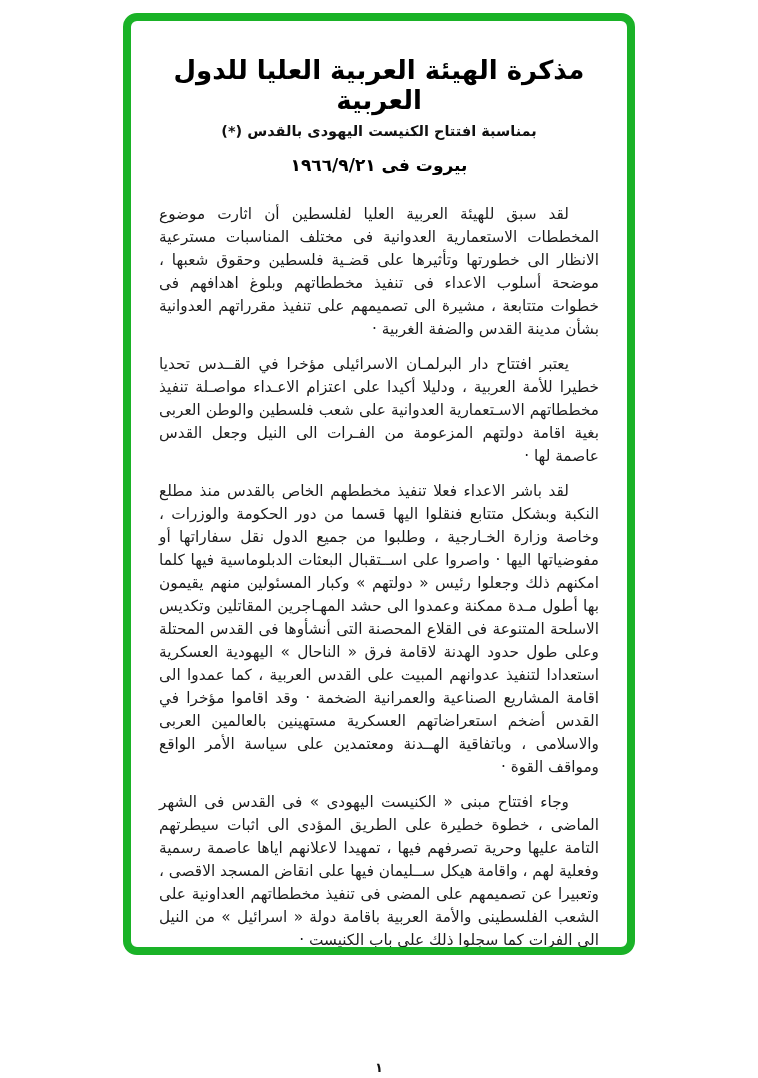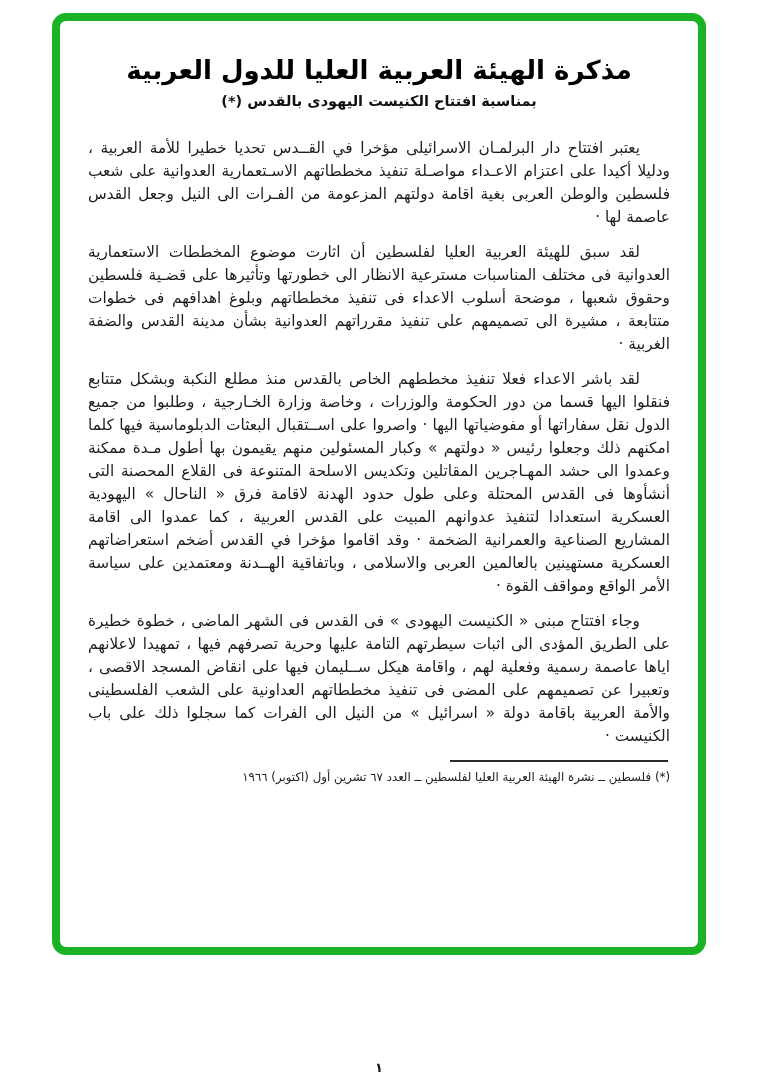--- a/index.html
+++ b/index.html
@@ -15,21 +15,21 @@
   .page-header { text-align: center; padding-top: 16px; direction: rtl; }
   .page-header .hdr-title {
     font-size: 16.5px; font-weight: bold; color: #000;
   }
   .page-header .hdr-source {
     font-size: 11.5px; font-weight: bold; color: #111;
     margin-top: 11px;
   }
 
   .doc-frame {
-    width: 654px; height: 942px;
+    width: 512px; height: 942px;
     margin: 13px auto 0;
     border: 8px solid #1ab227;
     border-radius: 14px;
     padding: 22px 28px 0 28px;
     overflow: hidden;
     background: #fff;
   }
 
   .doc-title {
     direction: rtl; text-align: center;
@@ -83,24 +83,25 @@
 
 <div class="page">
 
 
   <div class="doc-frame" style="border-color: rgb(26, 178, 39);">
 
     <div class="doc-title">مذكرة الهيئة العربية العليا للدول العربية</div>
 
     <div class="doc-subtitle">بمناسبة افتتاح الكنيست اليهودى بالقدس (*)</div>
 
+    <div class="doc-date">بيروت فى ١٩٦٦/٩/٢١</div>
 
     <div class="doc-body">
+      <p>لقد سبق للهيئة العربية العليا لفلسطين أن اثارت موضوع المخططات الاستعمارية العدوانية فى مختلف المناسبات مسترعية الانظار الى خطورتها وتأثيرها على قضـية فلسطين وحقوق شعبها ، موضحة أسلوب الاعداء فى تنفيذ مخططاتهم وبلوغ اهدافهم فى خطوات متتابعة ، مشيرة الى تصميمهم على تنفيذ مقرراتهم العدوانية بشأن مدينة القدس والضفة الغربية ·</p>
       <p>يعتبر افتتاح دار البرلمـان الاسرائيلى مؤخرا في القــدس تحديا خطيرا للأمة العربية ، ودليلا أكيدا على اعتزام الاعـداء مواصـلة تنفيذ مخططاتهم الاسـتعمارية العدوانية على شعب فلسطين والوطن العربى بغية اقامة دولتهم المزعومة من الفـرات الى النيل وجعل القدس عاصمة لها ·</p>
-      <p>لقد سبق للهيئة العربية العليا لفلسطين أن اثارت موضوع المخططات الاستعمارية العدوانية فى مختلف المناسبات مسترعية الانظار الى خطورتها وتأثيرها على قضـية فلسطين وحقوق شعبها ، موضحة أسلوب الاعداء فى تنفيذ مخططاتهم وبلوغ اهدافهم فى خطوات متتابعة ، مشيرة الى تصميمهم على تنفيذ مقرراتهم العدوانية بشأن مدينة القدس والضفة الغربية ·</p>
       <p>لقد باشر الاعداء فعلا تنفيذ مخططهم الخاص بالقدس منذ مطلع النكبة وبشكل متتابع فنقلوا اليها قسما من دور الحكومة والوزرات ، وخاصة وزارة الخـارجية ، وطلبوا من جميع الدول نقل سفاراتها أو مفوضياتها اليها · واصروا على اســتقبال البعثات الدبلوماسية فيها كلما امكنهم ذلك وجعلوا رئيس « دولتهم » وكبار المسئولين منهم يقيمون بها أطول مـدة ممكنة وعمدوا الى حشد المهـاجرين المقاتلين وتكديس الاسلحة المتنوعة فى القلاع المحصنة التى أنشأوها فى القدس المحتلة وعلى طول حدود الهدنة لاقامة فرق « الناحال » اليهودية العسكرية استعدادا لتنفيذ عدوانهم المبيت على القدس العربية ، كما عمدوا الى اقامة المشاريع الصناعية والعمرانية الضخمة · وقد اقاموا مؤخرا في القدس أضخم استعراضاتهم العسكرية مستهينين بالعالمين العربى والاسلامى ، وباتفاقية الهــدنة ومعتمدين على سياسة الأمر الواقع ومواقف القوة ·</p>
       <p>وجاء افتتاح مبنى « الكنيست اليهودى » فى القدس فى الشهر الماضى ، خطوة خطيرة على الطريق المؤدى الى اثبات سيطرتهم التامة عليها وحرية تصرفهم فيها ، تمهيدا لاعلانهم اياها عاصمة رسمية وفعلية لهم ، واقامة هيكل ســليمان فيها على انقاض المسجد الاقصى ، وتعبيرا عن تصميمهم على المضى فى تنفيذ مخططاتهم العداونية على الشعب الفلسطينى والأمة العربية باقامة دولة « اسرائيل » من النيل الى الفرات كما سجلوا ذلك على باب الكنيست ·</p>
     </div>
 
     <div class="footnote-rule"></div>
 
     <div class="doc-footnote">(*) فلسطين ــ نشرة الهيئة العربية العليا لفلسطين ــ العدد ٦٧ تشرين أول (اكتوبر) ١٩٦٦</div>
 
   </div>
 

